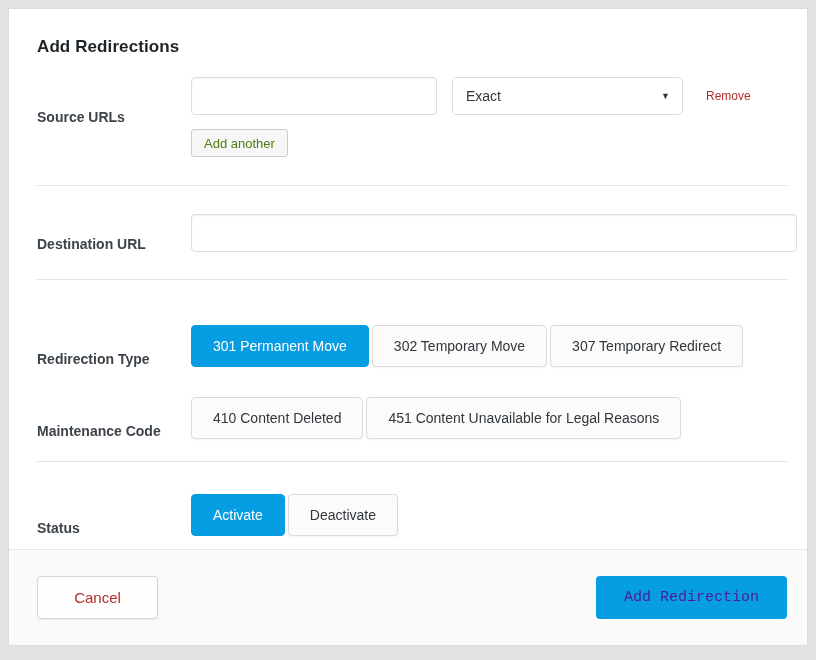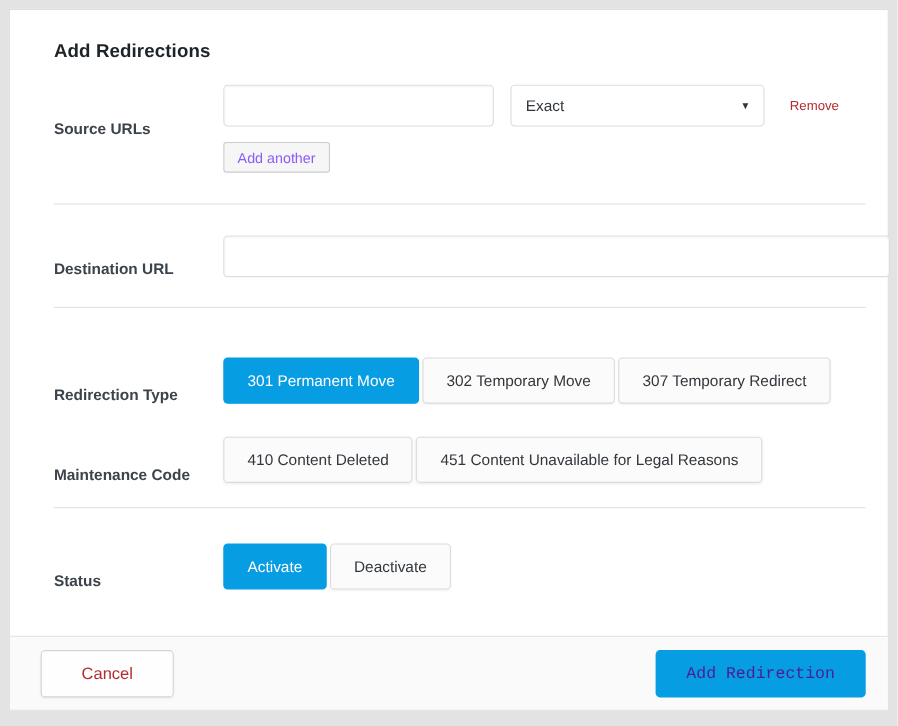--- a/index.html
+++ b/index.html
@@ -13,21 +13,21 @@
   .panel {
     width: 800px;
     height: 638px;
     background: #ffffff;
     border: 1px solid #dcdcde;
     display: flex;
     flex-direction: column;
   }
   .content {
     flex: 1;
-    padding: 28px 20px 0 40px;
+    padding: 28px 20px 0 28px;
   }
   .page-title {
     font-size: 17px;
     font-weight: 700;
     color: #1d2327;
     margin-bottom: 20px;
     letter-spacing: 0.1px;
   }
   .row { display: flex; align-items: flex-end; }
   .row.top-align { align-items: center; }
@@ -85,21 +85,21 @@
   .add-another {
     display: inline-block;
     margin-top: 14px;
     height: 28px;
     padding: 0 12px;
     background: #f6f6f6;
     border: 1px solid #cccccc;
     border-radius: 3px;
     font-family: "Liberation Sans", sans-serif;
     font-size: 13px;
-    color: #8b5cf6;
+    color: #4d7c0f;
     cursor: pointer;
   }
 
   .divider {
     border: 0;
     border-top: 1px solid #e2e2e2;
     height: 0;
   }
   .div-1 { margin-top: 28px; }
   .div-2 { margin-top: 27px; }
@@ -126,21 +126,21 @@
     white-space: nowrap;
   }
   .seg-btn.active {
     background: #069de3;
     border-color: #069de3;
     color: #ffffff;
     box-shadow: none;
   }
 
   .footer {
-    height: 67px;
+    height: 96px;
     background: #fafafa;
     border-top: 1px solid #e5e5e5;
     display: flex;
     align-items: center;
     justify-content: space-between;
     padding: 0 20px 0 28px;
   }
   .cancel-btn {
     width: 121px;
     height: 43px;

